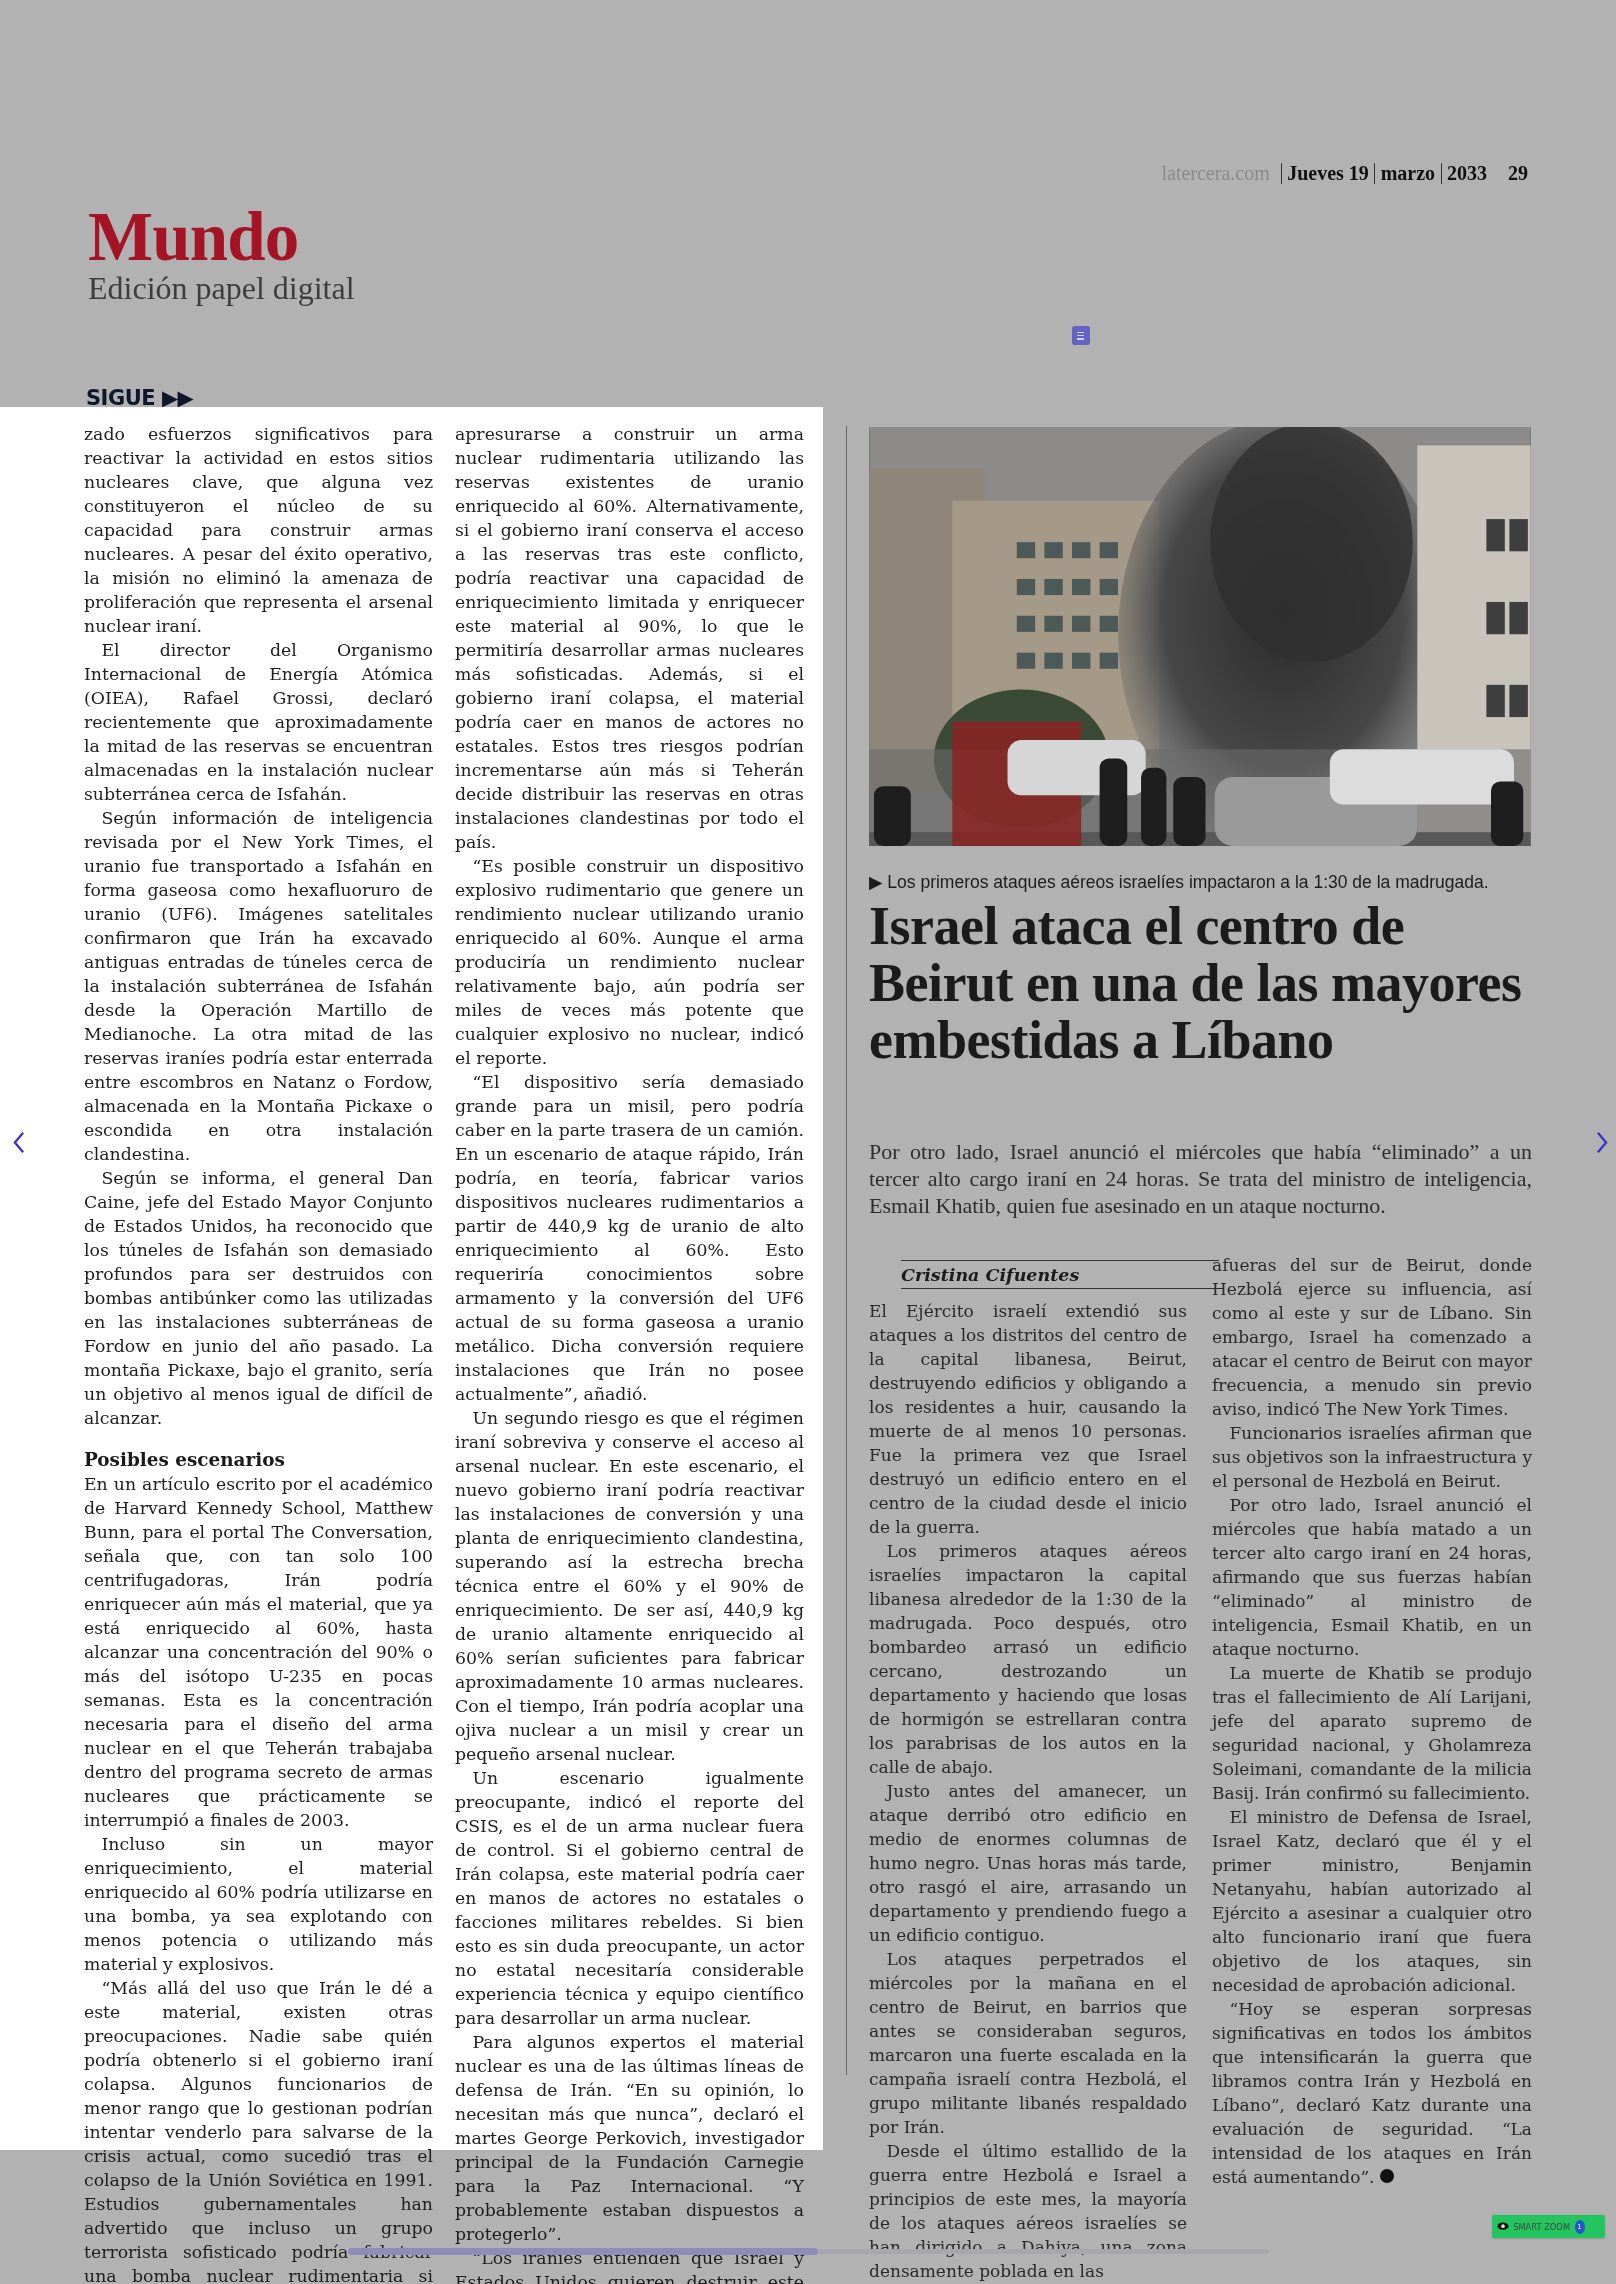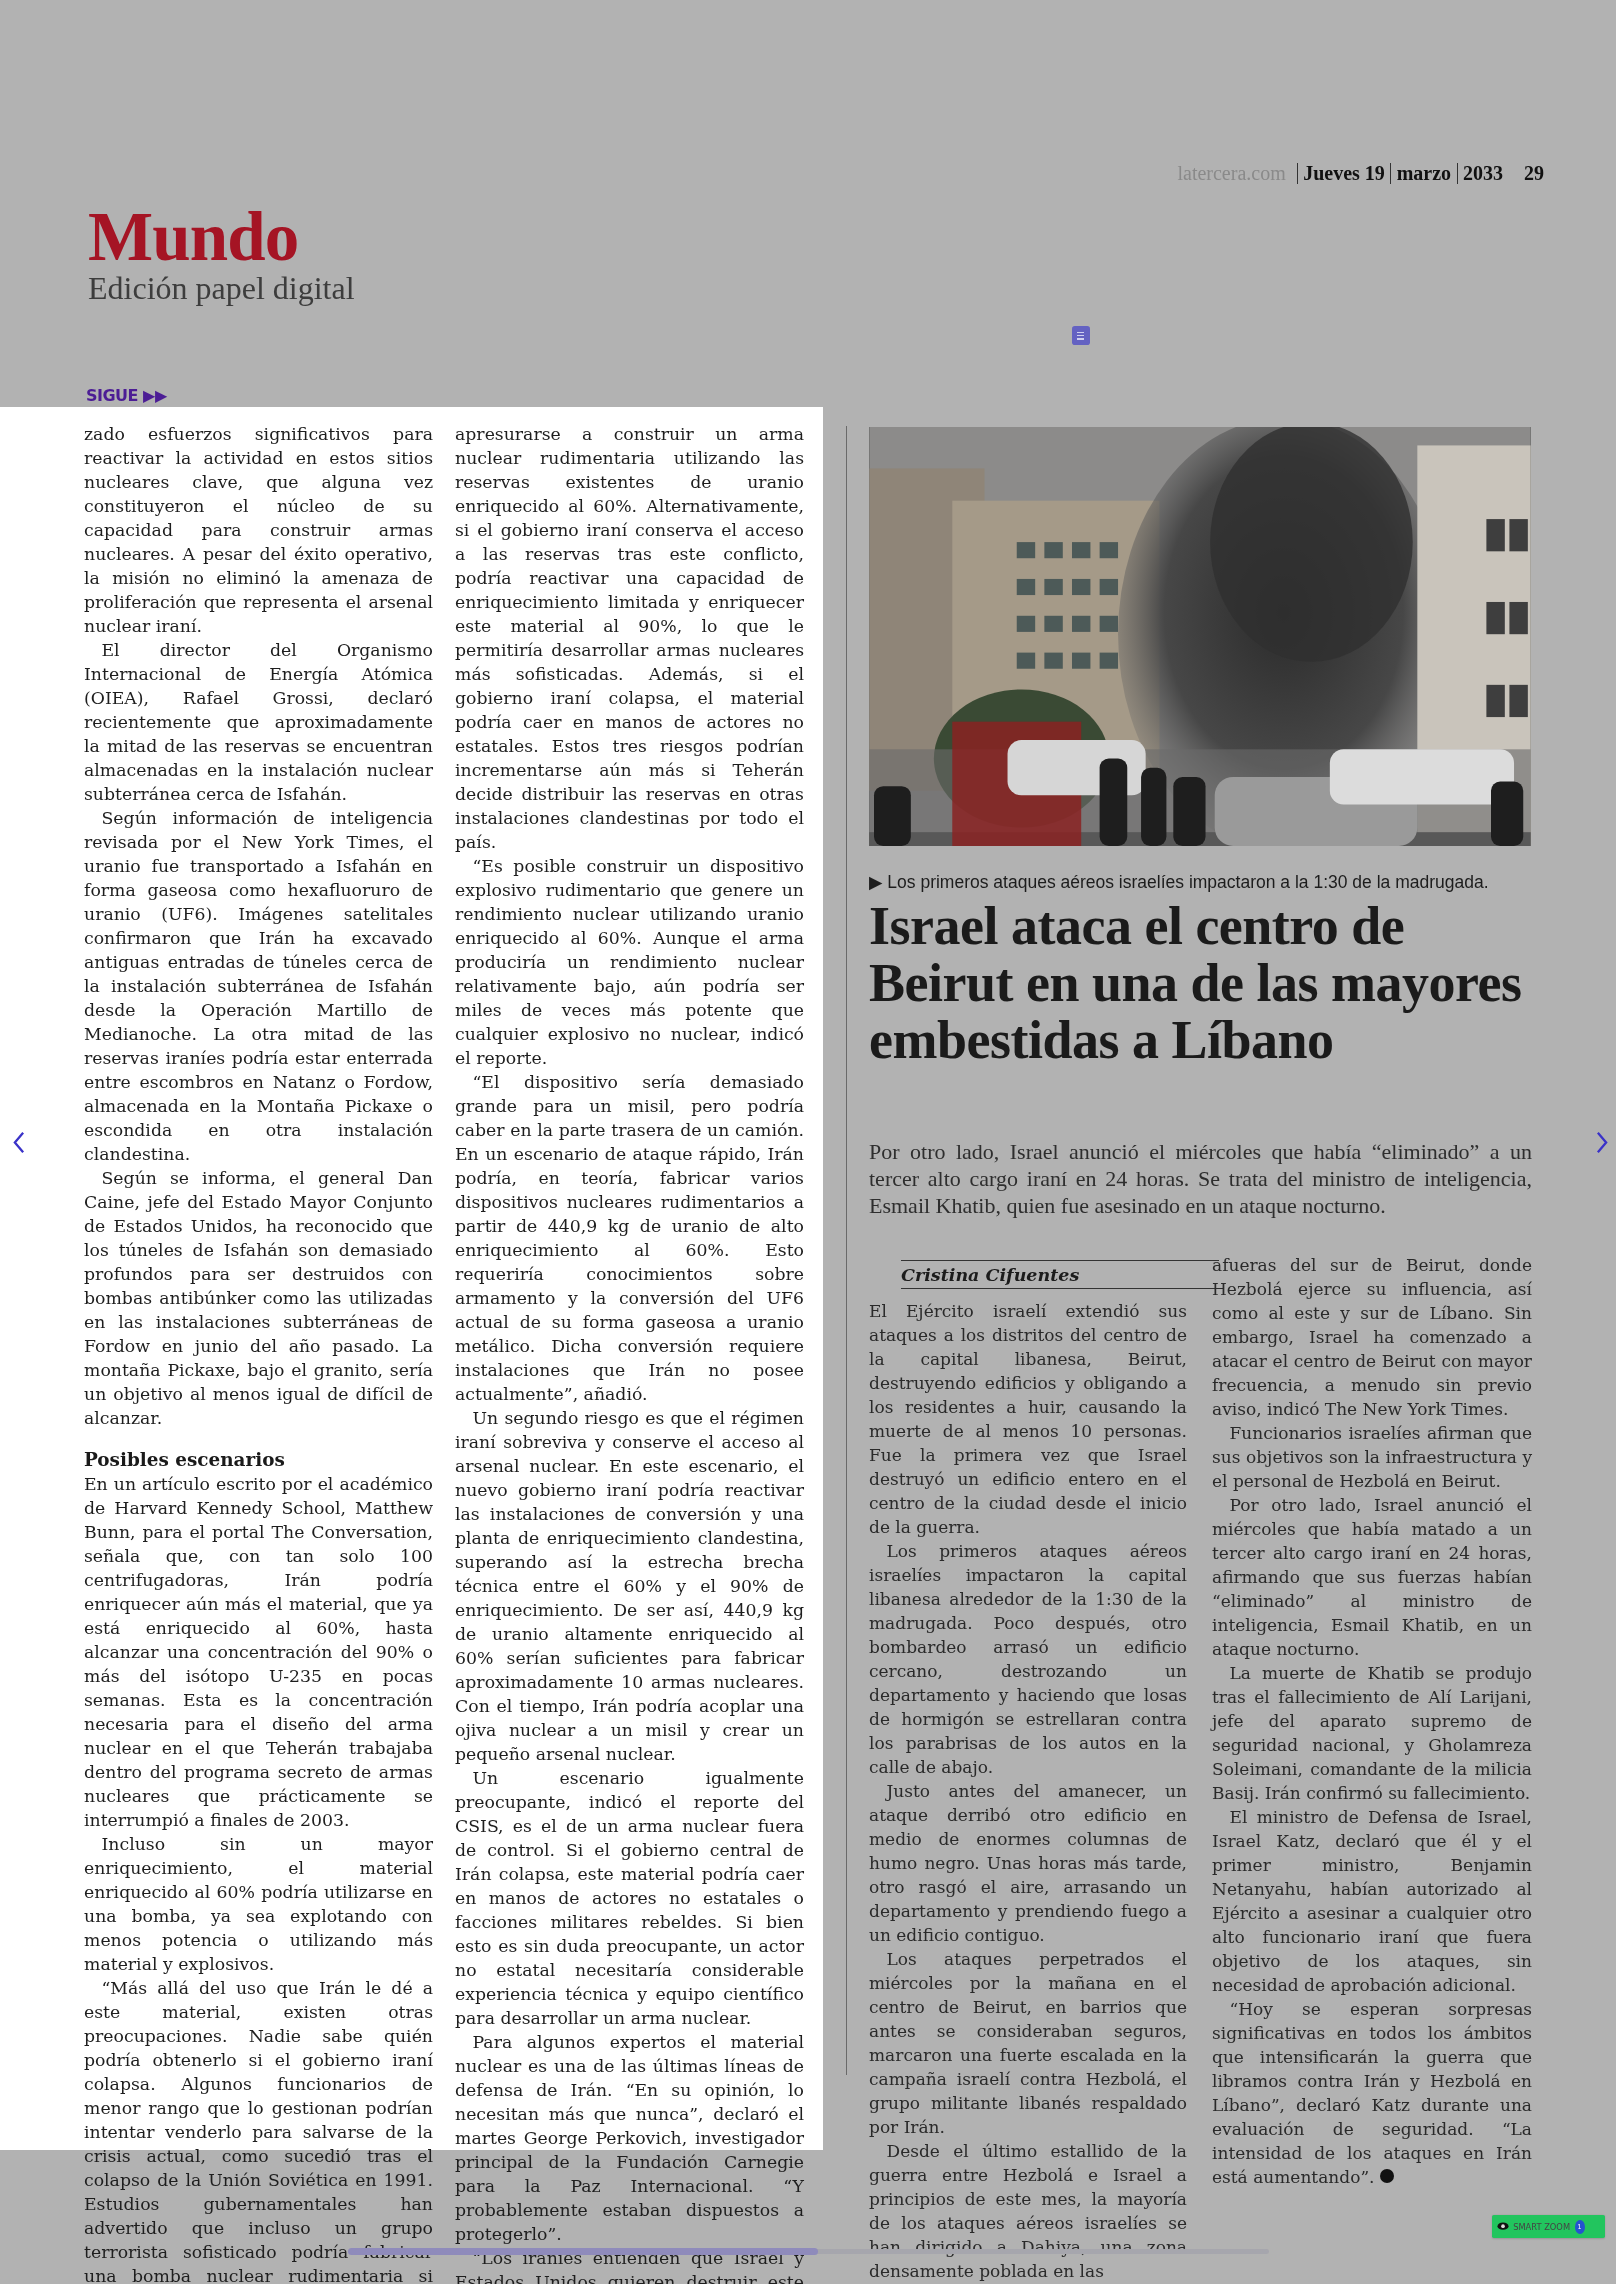--- a/index.html
+++ b/index.html
@@ -5,33 +5,33 @@
   html, body { margin: 0; padding: 0; }
   body {
     width: 1616px; height: 2284px; position: relative; overflow: hidden;
     background: #b2b2b2;
     font-family: "DejaVu Serif", serif;
     color: #1a1a1a;
   }
   .abs { position: absolute; }
 
   
-  .masthead { right: 72px; top: 162px; font-family: "Liberation Serif", serif; font-size: 20px; display: flex; align-items: center; gap: 0; }
+  .masthead { right: 88px; top: 162px; font-family: "Liberation Serif", serif; font-size: 20px; display: flex; align-items: center; gap: 0; }
   .masthead .site { color: #8a8a8a; padding-right: 5.5px; }
   .masthead .sep { width: 0.9px; height: 21px; background: #333; margin: 0 5.5px; }
   .masthead .bold { font-weight: bold; color: #111; }
   .masthead .pagenum { font-weight: bold; margin-left: 21px; color: #111; }
 
   .section-title { left: 88px; top: 203px; font-family: "Liberation Serif", serif; font-weight: bold; font-size: 69px; color: #a51424; letter-spacing: -0.9px; line-height: 1; }
   .section-sub { left: 88px; top: 272px; font-family: Liberation Serif, serif; font-size: 32px; color: #3d3d3d; line-height: 1; }
 
   .toc-btn { left: 1072px; top: 326px; width: 17.5px; height: 19.3px; background: #6462c2; border-radius: 2.8px; display: flex; flex-direction: column; justify-content: center; align-items: center; gap: 1.8px; }
   .toc-btn span { display: block; width: 7.4px; height: 1.4px; background: #d0d0f0; }
 
-  .sigue { left: 86px; top: 386px; font-family: "DejaVu Sans", sans-serif; font-weight: bold; font-size: 16px; color: #4c1d95; letter-spacing: -0.5px; }
+  .sigue { left: 86px; top: 386px; font-family: "DejaVu Sans", sans-serif; font-weight: bold; font-size: 21px; color: #0f172a; letter-spacing: -0.5px; }
 
   
   .left-page { left: 0; top: 407px; width: 823px; height: 1743px; background: #ffffff; }
 
   .col { font-size: 17.3px; line-height: 24px; text-align: justify; hyphens: auto; }
   .col p { margin: 0; text-indent: 0; }
   .col p.ind { text-indent: 17.5px; }
   .col h3 { margin: 18.4px 0 0 0; font-family: "DejaVu Serif", serif; font-weight: bold; font-size: 18.4px; line-height: 24px; color: #1a1a1a; }
 
   .col-a { left: 84px; top: 422px; width: 349px; color: #1e1e1e; }

